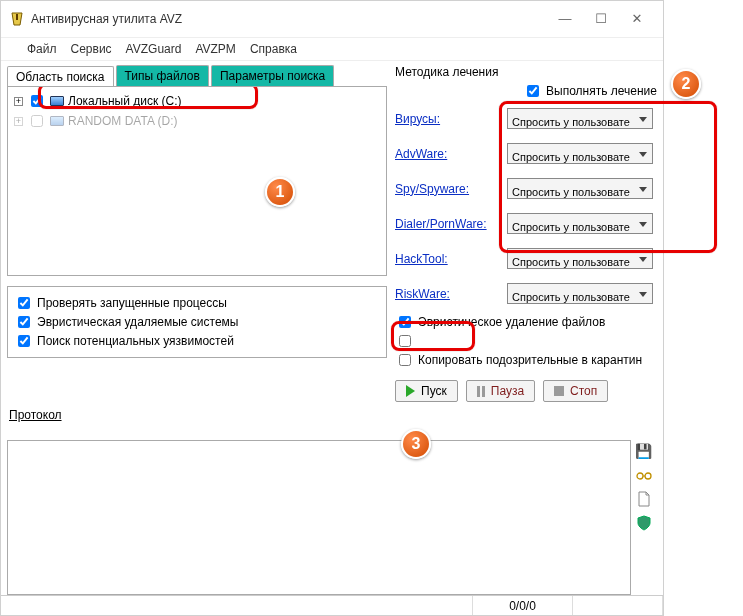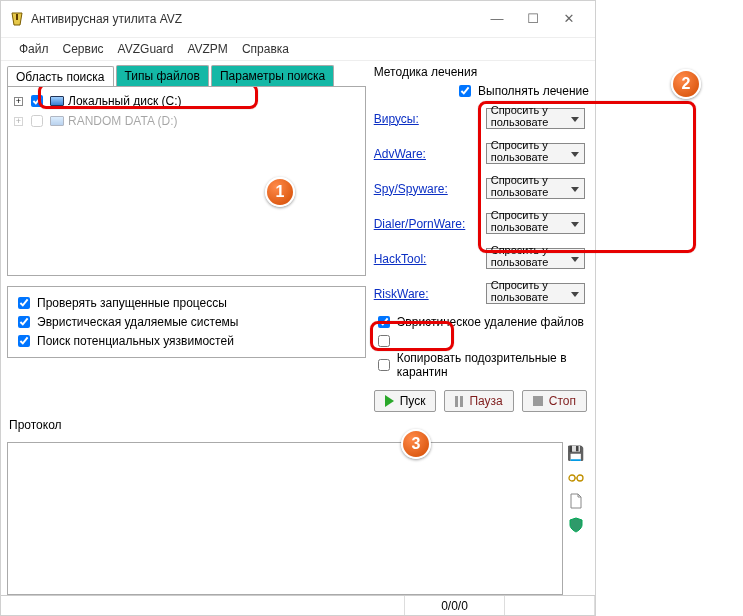--- a/index.html
+++ b/index.html
@@ -6,26 +6,26 @@
   body {
     margin: 0;
     font-family: "Segoe UI", Tahoma, sans-serif;
     font-size: 12px;
     background: #fff;
     color: #000;
     width: 743px;
     height: 616px;
     overflow: hidden;
   }
-  .window { width: 596px; height: 616px; border: 1px solid #d0d0d0; background: #fff; display: flex; flex-direction: column; }
+  .window { width: 664px; height: 616px; border: 1px solid #d0d0d0; background: #fff; display: flex; flex-direction: column; }
   .titlebar { display: flex; align-items: center; padding: 6px 8px; border-bottom: 1px solid #eee; }
   .titlebar .app-icon { width: 16px; height: 16px; margin-right: 6px; display: inline-flex; align-items: center; justify-content: center; }
   .titlebar .title { flex: 1; font-size: 12px; color: #333; }
   .titlebar .win-btn { width: 36px; height: 24px; text-align: center; color: #666; font-size: 13px; line-height: 24px; }
-  .menubar { display: flex; gap: 14px; padding: 4px 18px; color: #333; border-bottom: 1px solid #eee; }
+  .menubar { display: flex; gap: 14px; padding: 4px 26px; color: #333; border-bottom: 1px solid #eee; }
   .content { flex: 1; display: flex; flex-direction: column; padding: 4px 6px 0 6px; position: relative; }
   .upper { display: flex; gap: 6px; }
   .left-col { width: 380px; display: flex; flex-direction: column; }
   .right-col { flex: 1; display: flex; flex-direction: column; }
   .tabs { display: flex; text-align: center; }
   .tab { border: 1px solid #aaa; border-bottom: none; padding: 3px 8px; background: #14b8a6; margin-right: 2px; border-radius: 2px 2px 0 0; font-size: 12px; }
   .tab.active { background: #fff; position: relative; top: 1px; }
   .tree-box { border: 1px solid #aaa; height: 190px; background: #fff; padding: 4px; overflow: hidden; position: relative; }
   .tree-item { display: flex; align-items: center; gap: 4px; padding: 1px 2px; }
   .tree-item.second { opacity: .35; filter: blur(.3px); }
@@ -44,21 +44,21 @@
   .combo { height: 21px; border: 1px solid #888; background: #f4f4f4; font-size: 11px; padding: 0 16px 0 4px; width: 100%; position: relative; display: flex; align-items: flex-end; }
   .combo::after { content: ""; position: absolute; right: 5px; top: 8px; border-left: 4px solid transparent; border-right: 4px solid transparent; border-top: 5px solid #444; }
   .extra-checks { margin: 4px 2px 6px 2px; }
   .btn-row { display: flex; gap: 8px; margin: 4px 2px 0 2px; }
   .btn { border: 1px solid #9a9a9a; background: #f4f4f4; padding: 3px 10px; display: inline-flex; align-items: center; gap: 6px; border-radius: 2px; font-size: 12px; }
   .btn.disabled { color: #7f1d1d; }
   .play-ico { width: 0; height: 0; border-left: 9px solid #2aa82a; border-top: 6px solid transparent; border-bottom: 6px solid transparent; }
   .pause-ico { display: inline-flex; gap: 2px; }
   .pause-ico span { width: 3px; height: 11px; background: #9a9a9a; }
   .stop-ico { width: 10px; height: 10px; background: #9a9a9a; }
-  .protocol-label { margin: 6px 2px 10px 2px; }
+  .protocol-label { margin: 6px 2px 18px 2px; text-decoration: underline; }
   .protocol-wrap { display: flex; gap: 4px; flex: 1; min-height: 0; }
   .protocol-box { flex: 1; border: 1px solid #aaa; background: #fff; position: relative; }
   .side-icons { width: 22px; display: flex; flex-direction: column; gap: 6px; padding-top: 2px; }
   .side-icons .ic { width: 18px; height: 18px; display: flex; align-items: center; justify-content: center; font-size: 14px; }
   .statusbar { display: flex; border-top: 1px solid #ccc; height: 20px; align-items: center; }
   .statusbar .seg { border-right: 1px solid #ddd; height: 100%; display: flex; align-items: center; padding: 0 8px; }
   .statusbar .seg.grow { flex: 1; }
   .statusbar .counts { width: 100px; justify-content: center; }
   .menubar span, .tab, .btn, .combo, .threat-link, .win-btn { user-select: none; }
   a { cursor: pointer; }

